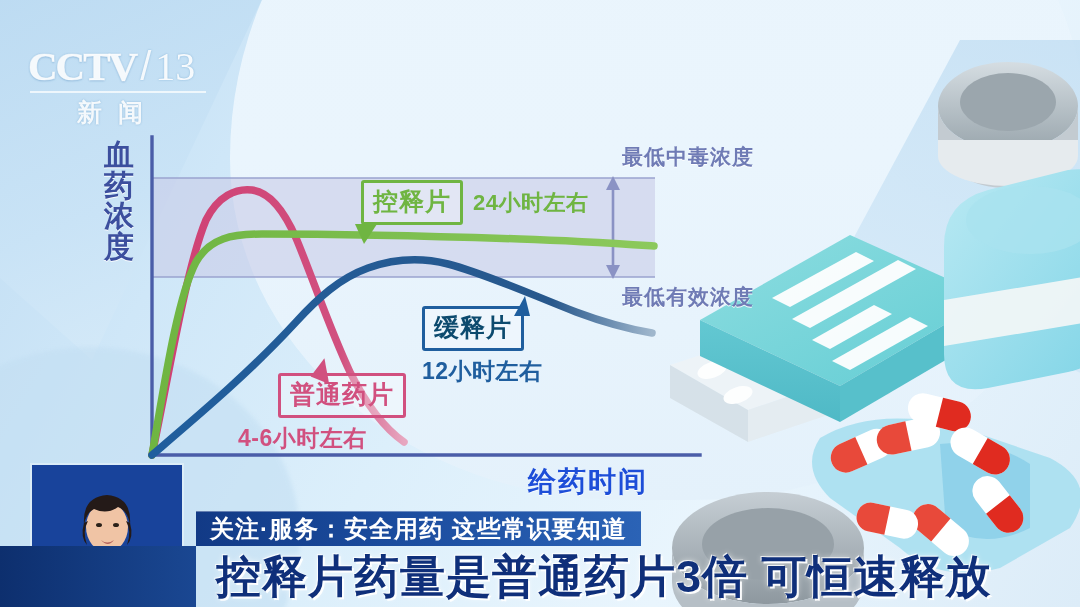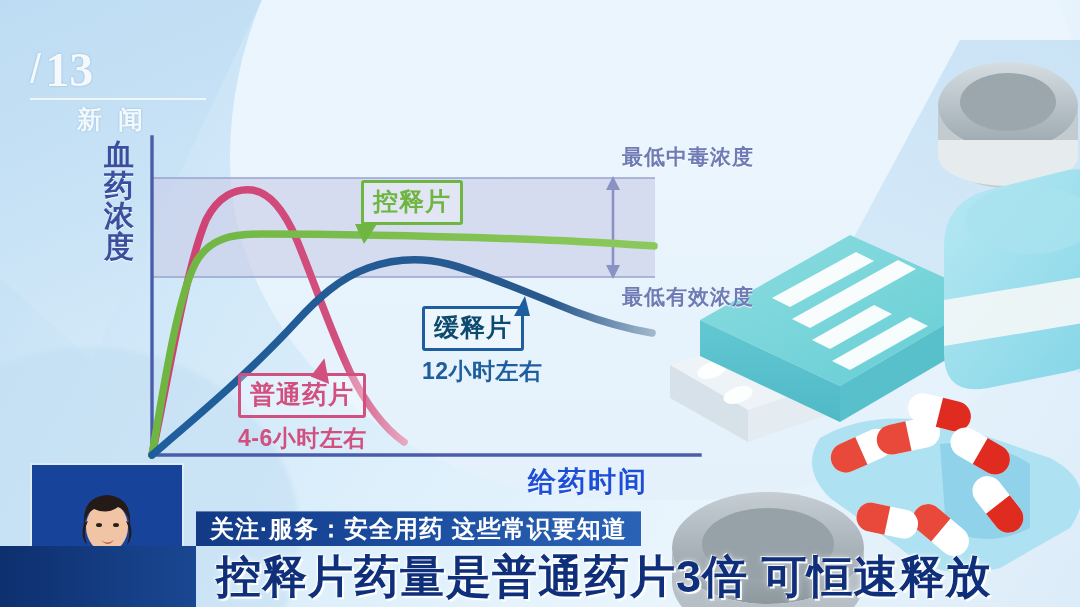--- a/index.html
+++ b/index.html
@@ -28,22 +28,22 @@
 
   
   .logo{position:absolute;left:28px;top:42px;width:250px;}
   .logo-row{display:flex;align-items:center;gap:2px;}
   .logo-txt{font-family:"Liberation Serif","DejaVu Serif",serif;font-weight:bold;
     font-size:41px;letter-spacing:-2px;color:rgba(255,255,255,.92);
     text-shadow:0 0 2px rgba(120,170,210,.85),0 1px 2px rgba(110,160,205,.6);
     -webkit-text-stroke:1px rgba(255,255,255,.55);}
   .logo-slash{font-size:40px;color:rgba(255,255,255,.9);margin:0 2px;
     text-shadow:0 0 2px rgba(120,170,210,.8);font-weight:300;}
-  .logo-13{font-family:"Liberation Serif","DejaVu Serif",serif;font-weight:bold;
-    font-size:48px;color:rgba(255,255,255,.92);
+  .logo-13{font-family:"Liberation Serif","DejaVu Serif",serif;font-weight:normal;
+    font-size:40px;color:rgba(255,255,255,.92);
     text-shadow:0 0 2px rgba(120,170,210,.85);}
   .logo-rule{height:2px;background:rgba(255,255,255,.72);margin:1px 0 3px 2px;width:176px;}
   .logo-sub{font-size:25px;letter-spacing:16px;color:rgba(255,255,255,.9);
     text-align:center;width:176px;margin-left:2px;font-weight:bold;
     text-shadow:0 0 2px rgba(120,170,210,.8);}
 
   
   .deco{position:absolute;right:0;top:30px;width:420px;height:577px;}
   .deco svg{position:absolute;inset:0;}
 
@@ -79,21 +79,21 @@
     border-top:20px solid #6fb542;}
 
   .c-blue{left:422px;top:306px;}
   .c-blue .cbox{border-color:#1f5e9e;color:#0c4a6e;}
   .c-blue .csub{color:#1f5e9e;}
   .tail-blue{position:absolute;left:92px;top:-10px;width:0;height:0;
     border-left:11px solid transparent;border-right:5px solid transparent;
     border-bottom:20px solid #1f5e9e;}
 
   .c-pink{left:238px;top:373px;}
-  .c-pink .cbox{border-color:#d1507f;color:#d1507f;}
+  .c-pink .cbox{border-color:#d1507f;color:#d1507f;margin-left:40px;}
   .c-pink .csub{color:#d1507f;}
   .tail-pink{position:absolute;left:76px;top:-14px;width:0;height:0;
     border-left:6px solid transparent;border-right:14px solid transparent;
     border-bottom:22px solid #d1507f;transform:rotate(22deg);}
 
   
   .pip{position:absolute;left:32px;top:465px;width:150px;height:142px;
     background:#18439b;overflow:hidden;
     box-shadow:0 0 0 2px rgba(255,255,255,.35);}
   .pip svg{position:absolute;inset:0;}
@@ -229,20 +229,21 @@
       <g transform="translate(12,460)">
         <ellipse cx="96" cy="58" rx="96" ry="56" fill="url(#capG2)"></ellipse>
         <ellipse cx="96" cy="54" rx="66" ry="36" fill="#97a1a8"></ellipse>
         <path d="M0 58 L0 92 A96 56 0 0 0 192 92 L192 58 A96 56 0 0 1 0 58 Z" fill="#b6bfc6"></path>
       </g>
     </svg>
   </div>
 
   <div class="logo">
     <div class="logo-row">
+      <span class="logo-txt">CCTV</span>
       <span class="logo-slash">/</span>
       <span class="logo-13">13</span>
     </div>
     <div class="logo-rule"></div>
     <div class="logo-sub">新闻</div>
   </div>
 
   <div class="chart">
     <svg viewBox="0 0 760 520" width="760" height="520">
       <defs>
@@ -296,20 +297,21 @@
   </div>
 
   <div class="xlabel">给药时间</div>
 
   <div class="lvl lvl-top">最低中毒浓度</div>
   <div class="lvl lvl-bot">最低有效浓度</div>
 
   <div class="callout c-green">
     <div class="crow">
       <span class="cbox">控释片</span>
+      <span class="csub">24小时左右</span>
     </div>
     <div class="tail-green"></div>
   </div>
 
   <div class="callout c-blue">
     <span class="cbox">缓释片</span>
     <div class="csub">12小时左右</div>
     <div class="tail-blue"></div>
   </div>
 

